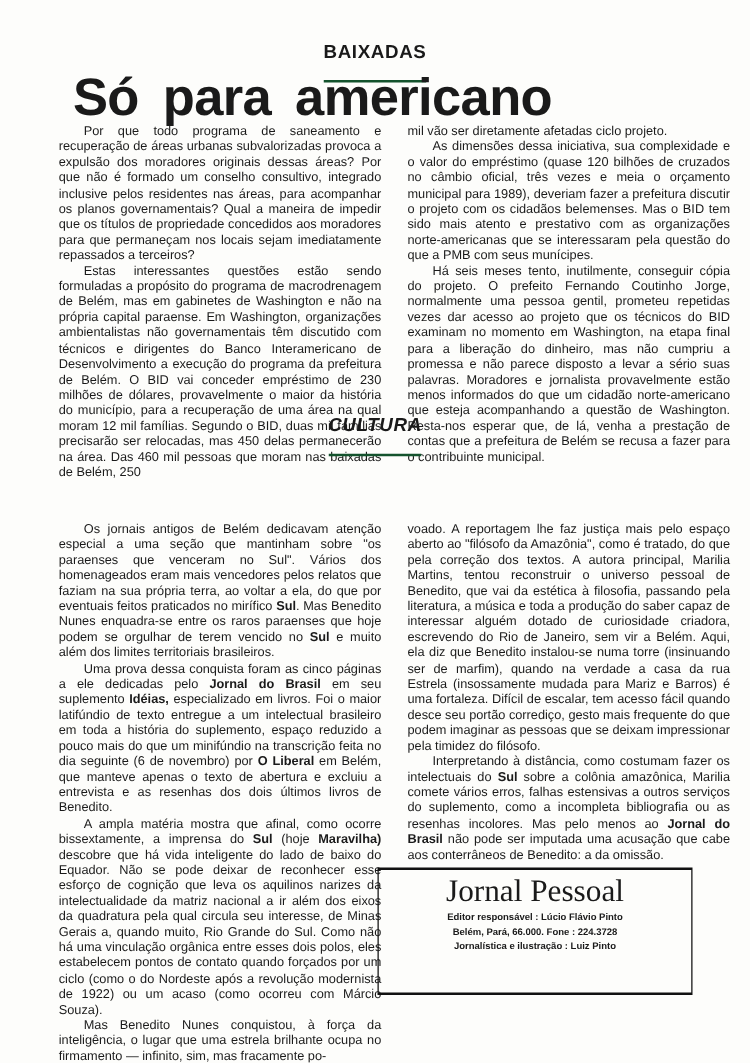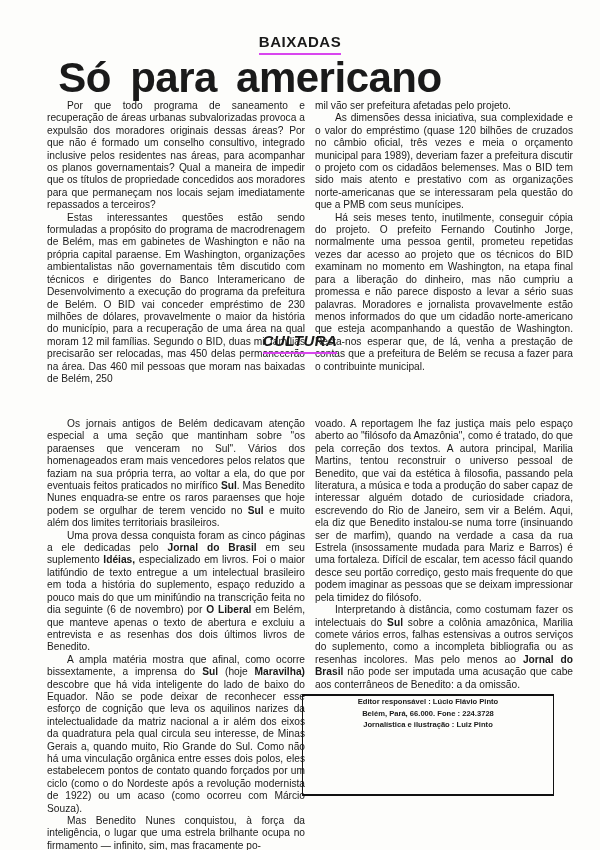--- a/index.html
+++ b/index.html
@@ -9,28 +9,28 @@
     color: #1a1a1a;
     font-family: "Liberation Sans", "DejaVu Sans", sans-serif;
     position: relative;
   }
   .page { position: absolute; left: 0; top: 0; width: 600px; height: 850px; }
   .kicker {
     position: absolute; left: 0; width: 600px; text-align: center;
     font-weight: bold; font-size: 15px; letter-spacing: 0.5px;
   }
   .kicker span {
-    display: inline-block; border-bottom: 2px solid #d946ef; padding-bottom: 3px; line-height: 16px; text-align: right;
+    display: inline-block; border-bottom: 2px solid #14532d; padding-bottom: 14px; line-height: 16px; text-align: right;
   }
   .headline {
     position: absolute; left: 0; width: 500px; text-align: center;
     font-weight: bold; font-size: 42px; line-height: 44px; letter-spacing: -0.5px;
     word-spacing: 8px;
   }
-  .cols { position: absolute; display: flex; gap: 10px; justify-content: center; }
+  .cols { position: absolute; display: flex; gap: 21px; justify-content: center; }
   .col {
     width: 258px;
     font-size: 10.2px; line-height: 12.4px;
     text-align: justify;
   }
   .col p { margin: 0; text-indent: 20px; }
   .col p.cont { text-indent: 0; }
   b { font-weight: bold; }
   .masthead {
     position: absolute; left: 302px; top: 694px; width: 250px; height: 98px;
@@ -55,21 +55,21 @@
     <span>BAIXADAS</span>
   </div>
   <div class="headline" style="top:56px;">Só para americano</div>
 
   <div class="cols" style="left:47px; top:100px;">
     <div class="col">
       <p>Por que todo programa de saneamento e recuperação de áreas urbanas subvalorizadas provoca a expulsão dos moradores originais dessas áreas? Por que não é formado um conselho consultivo, integrado inclusive pelos residentes nas áreas, para acompanhar os planos governamentais? Qual a maneira de impedir que os títulos de propriedade concedidos aos moradores para que permaneçam nos locais sejam imediatamente repassados a terceiros?</p>
       <p>Estas interessantes questões estão sendo formuladas a propósito do programa de macrodrenagem de Belém, mas em gabinetes de Washington e não na própria capital paraense. Em Washington, organizações ambientalistas não governamentais têm discutido com técnicos e dirigentes do Banco Interamericano de Desenvolvimento a execução do programa da prefeitura de Belém. O BID vai conceder empréstimo de 230 milhões de dólares, provavelmente o maior da história do município, para a recuperação de uma área na qual moram 12 mil famílias. Segundo o BID, duas mil famílias precisarão ser relocadas, mas 450 delas permanecerão na área. Das 460 mil pessoas que moram nas baixadas de Belém, 250</p>
     </div>
     <div class="col">
-      <p class="cont">mil vão ser prefeitura afetadas pelo projeto.</p>
+      <p class="cont">mil vão ser diretamente afetadas ciclo projeto.</p>
       <p>As dimensões dessa iniciativa, sua complexidade e o valor do empréstimo (quase 120 bilhões de cruzados no câmbio oficial, três vezes e meia o orçamento municipal para 1989), deveriam fazer a prefeitura discutir o projeto com os cidadãos belemenses. Mas o BID tem sido mais atento e prestativo com as organizações norte-americanas que se interessaram pela questão do que a PMB com seus munícipes.</p>
       <p>Há seis meses tento, inutilmente, conseguir cópia do projeto. O prefeito Fernando Coutinho Jorge, normalmente uma pessoa gentil, prometeu repetidas vezes dar acesso ao projeto que os técnicos do BID examinam no momento em Washington, na etapa final para a liberação do dinheiro, mas não cumpriu a promessa e não parece disposto a levar a sério suas palavras. Moradores e jornalista provavelmente estão menos informados do que um cidadão norte-americano que esteja acompanhando a questão de Washington. Resta-nos esperar que, de lá, venha a prestação de contas que a prefeitura de Belém se recusa a fazer para o contribuinte municipal.</p>
     </div>
   </div>
 
   <div class="kicker" style="top:332px;font-style:italic;">
     <span>CULTURA</span>
   </div>
 
   <div class="cols" style="left:47px; top:418px;">
@@ -79,18 +79,19 @@
       <p>A ampla matéria mostra que afinal, como ocorre bissextamente, a imprensa do <b>Sul</b> (hoje <b>Maravilha)</b> descobre que há vida inteligente do lado de baixo do Equador. Não se pode deixar de reconhecer esse esforço de cognição que leva os aquilinos narizes da intelectualidade da matriz nacional a ir além dos eixos da quadratura pela qual circula seu interesse, de Minas Gerais a, quando muito, Rio Grande do Sul. Como não há uma vinculação orgânica entre esses dois polos, eles estabelecem pontos de contato quando forçados por um ciclo (como o do Nordeste após a revolução modernista de 1922) ou um acaso (como ocorreu com Márcio Souza).</p>
       <p>Mas Benedito Nunes conquistou, à força da inteligência, o lugar que uma estrela brilhante ocupa no firmamento — infinito, sim, mas fracamente po-</p>
     </div>
     <div class="col">
       <p class="cont">voado. A reportagem lhe faz justiça mais pelo espaço aberto ao "filósofo da Amazônia", como é tratado, do que pela correção dos textos. A autora principal, Marilia Martins, tentou reconstruir o universo pessoal de Benedito, que vai da estética à filosofia, passando pela literatura, a música e toda a produção do saber capaz de interessar alguém dotado de curiosidade criadora, escrevendo do Rio de Janeiro, sem vir a Belém. Aqui, ela diz que Benedito instalou-se numa torre (insinuando ser de marfim), quando na verdade a casa da rua Estrela (insossamente mudada para Mariz e Barros) é uma fortaleza. Difícil de escalar, tem acesso fácil quando desce seu portão corrediço, gesto mais frequente do que podem imaginar as pessoas que se deixam impressionar pela timidez do filósofo.</p>
       <p>Interpretando à distância, como costumam fazer os intelectuais do <b>Sul</b> sobre a colônia amazônica, Marilia comete vários erros, falhas estensivas a outros serviços do suplemento, como a incompleta bibliografia ou as resenhas incolores. Mas pelo menos ao <b>Jornal do Brasil</b> não pode ser imputada uma acusação que cabe aos conterrâneos de Benedito: a da omissão.</p>
     </div>
   </div>
 
   <div class="masthead">
+    <div class="title">Jornal Pessoal</div>
     <div class="line">Editor responsável :  Lúcio Flávio Pinto</div>
     <div class="line">Belém, Pará, 66.000.  Fone :  224.3728</div>
     <div class="line">Jornalística e ilustração :  Luiz Pinto</div>
   </div>
 
 </div>
 
 </body></html>

